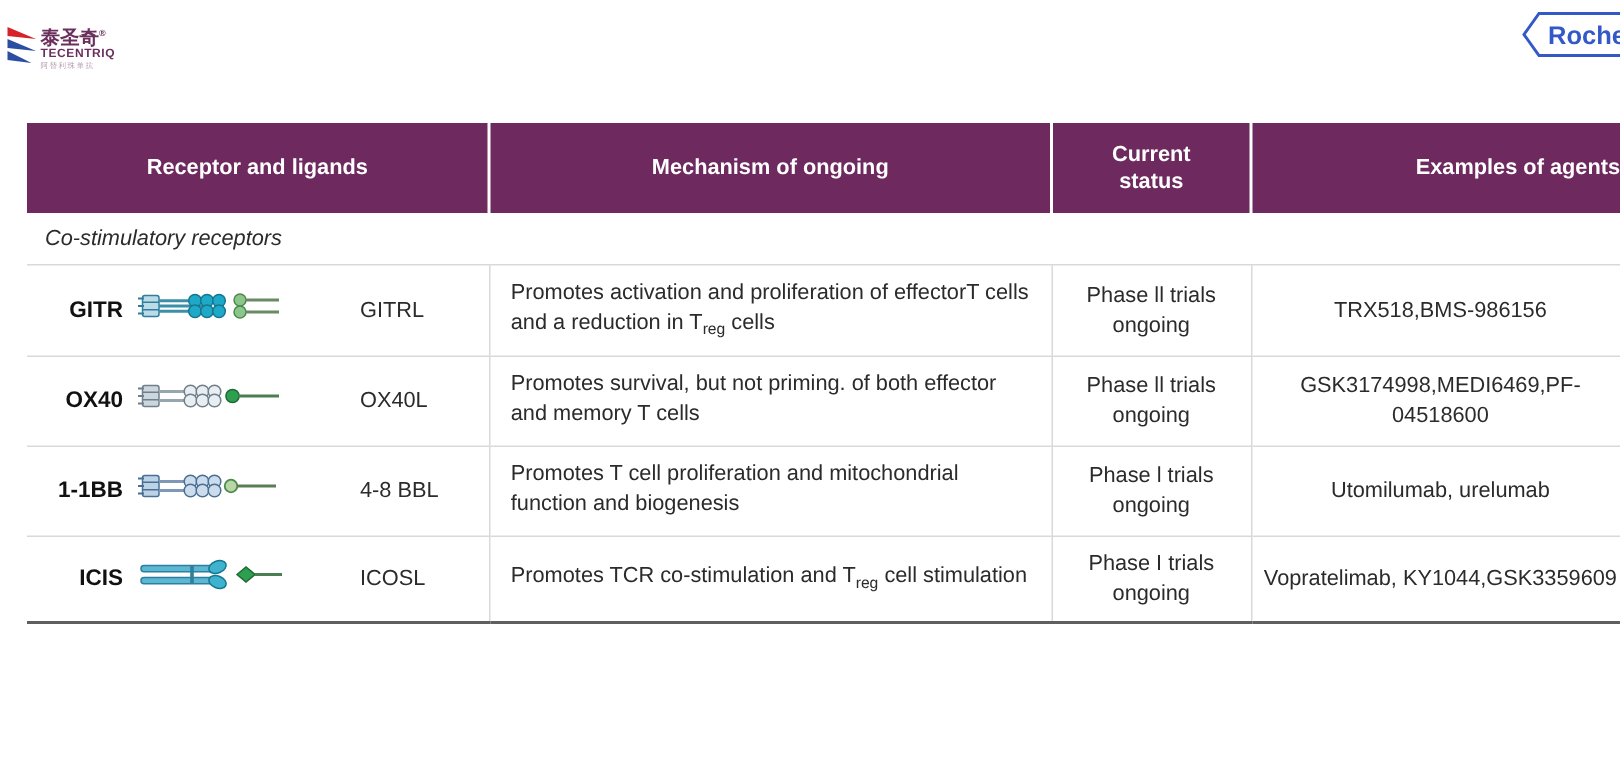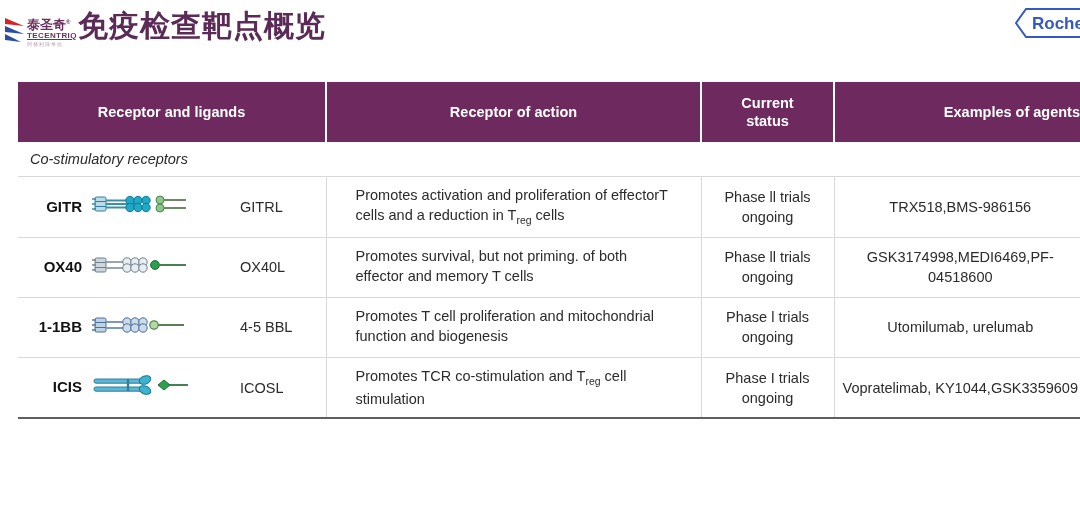--- a/index.html
+++ b/index.html
@@ -28,21 +28,21 @@
   .brand-cn {
     font-size:13px; font-weight:bold;
     color:#6b2f5e;
     letter-spacing:0px;
     white-space:nowrap;
   }
   .brand-reg { font-size:6px; vertical-align:super; color:#6b2f5e; }
   .brand-en {
     font-size:8px; font-weight:bold;
     color:#6b2f5e; letter-spacing:.4px;
-    margin-top:1px; white-space:nowrap;text-decoration:underline;
+    margin-top:1px; white-space:nowrap;
   }
   .brand-sub {
     font-size:5px; color:#b59ab0; letter-spacing:1px;
     margin-top:2px; white-space:nowrap;
   }
 
   .page-title {
     position:absolute;
     left:78px; top:6px;
     font-size:30px;
@@ -116,21 +116,21 @@
   .receptor-name {
     font-weight:bold;
     font-size:15px;
     color:#111;
     min-width:52px;
     white-space:nowrap;
   }
   .receptor-glyph { flex:0 0 auto; display:block; }
 
   .c-ligand  { padding:8px 6px 8px 14px; }
-  .c-mech    { padding:8px 29px; text-align:left; }
+  .c-mech    { padding:8px 14px; text-align:left; }
   .c-status  { padding:8px 0; text-align:center; }
   .c-agents  { padding:8px 8px; text-align:center;margin-left:42px; }
 
   sub { font-size:.72em; vertical-align:sub; }
 </style>
 </head>
 <body>
 
 <div class="header">
 
@@ -142,21 +142,20 @@
         <path d="M1 19 L17 27 L1 25 Z" fill="#2b4ea2"></path>
       </svg>
     </div>
     <div class="brand-words">
       <div class="brand-cn"><span>泰圣奇</span><span class="brand-reg">®</span></div>
       <div class="brand-en">TECENTRIQ</div>
       <div class="brand-sub">阿替利珠单抗</div>
     </div>
   </div>
 
-  <div class="page-title">免疫检查靶点概览</div>
 
   <div class="roche-logo">
     <svg width="96" height="34" viewBox="0 0 96 34">
       <path d="M14 17 L24 3 L94 3 L94 31 L24 31 Z" fill="none" stroke="#3358c8" stroke-width="2"></path>
       <text x="30" y="23" font-family="Liberation Sans, sans-serif" font-size="17" font-weight="bold" fill="#3358c8">Roche</text>
     </svg>
   </div>
 </div>
 
 <div class="table-wrap">
@@ -164,21 +163,21 @@
     <colgroup>
       <col style="width:208px">
       <col style="width:100px">
       <col style="width:375px">
       <col style="width:133px">
       <col style="width:252px">
     </colgroup>
     <thead>
       <tr>
         <th colspan="2">Receptor and ligands</th>
-        <th>Receptor of action</th>
+        <th>Mechanism of ongoing</th>
         <th>Current<br>status</th>
         <th>Examples of agents</th>
       </tr>
     </thead>
     <tbody>
       <tr class="section-row">
         <td colspan="5">Co-stimulatory receptors</td>
       </tr>
 
       <tr class="data-row">
@@ -267,21 +266,21 @@
                 <circle cx="43" cy="10" r="4.2" fill="#ccdcec" stroke="#4a6f94" stroke-width="1"></circle>
                 <circle cx="43" cy="16" r="4.2" fill="#ccdcec" stroke="#4a6f94" stroke-width="1"></circle>
                 <circle cx="51" cy="10" r="4.2" fill="#ccdcec" stroke="#4a6f94" stroke-width="1"></circle>
                 <circle cx="51" cy="16" r="4.2" fill="#ccdcec" stroke="#4a6f94" stroke-width="1"></circle>
                 <circle cx="62" cy="13" r="4.2" fill="#b8d6a8" stroke="#4e8a4c" stroke-width="1.2"></circle>
                 <line x1="66" y1="13" x2="92" y2="13" stroke="#5a7d55" stroke-width="2"></line>
               </svg>
             </span>
           </div>
         </td>
-        <td class="c-ligand">4-5 BBL</td>
+        <td class="c-ligand">4-8 BBL</td>
         <td class="c-mech"><span>Promotes T cell proliferation and mitochondrial function and biogenesis</span><sub></sub><span></span></td>
         <td class="c-status">Phase l trials ongoing</td>
         <td class="c-agents">Utomilumab, urelumab</td>
       </tr>
 
       <tr class="data-row">
         <td class="c-receptor">
           <div class="receptor-cell-inner">
             <span class="receptor-name">ICIS</span>
             <span class="receptor-glyph">

